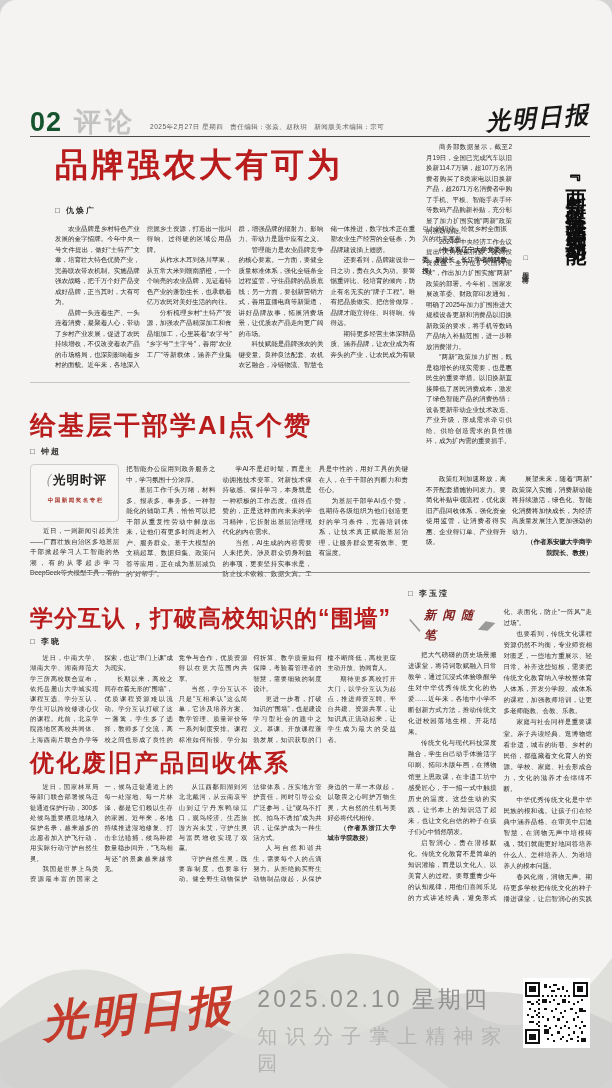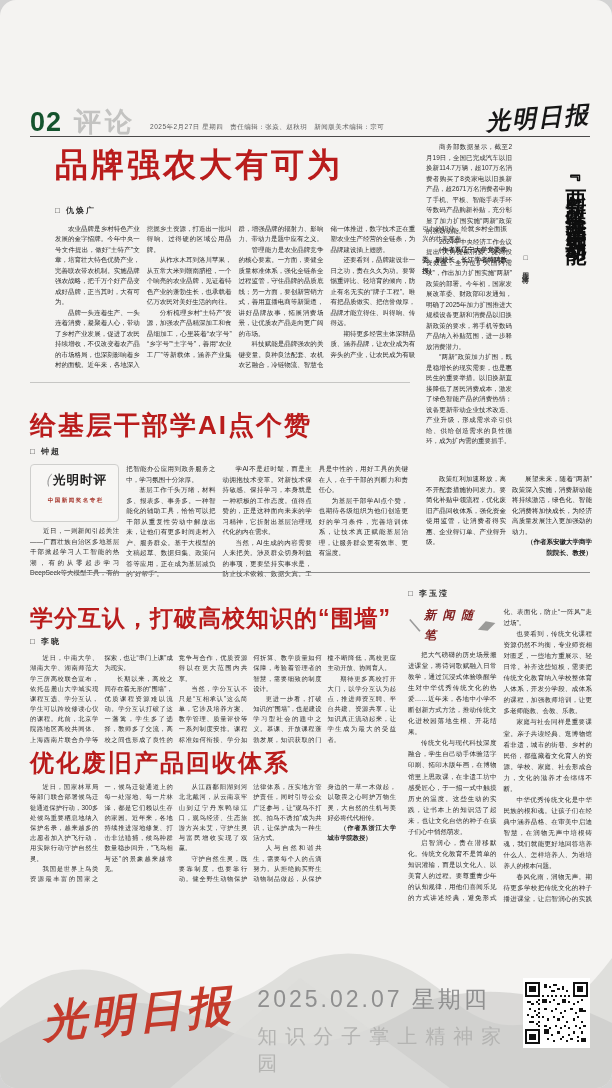--- a/index.html
+++ b/index.html
@@ -218,21 +218,21 @@
 
   <svg class="mountains" viewBox="0 0 612 230" preserveAspectRatio="none">
     <path d="M0,150 Q70,85 140,130 T290,110 Q370,70 450,140 T612,100 L612,230 L0,230 Z" fill="#d5d5d3" opacity="0.7"></path>
     <path d="M0,185 Q110,115 210,165 T420,145 Q510,115 612,165 L612,230 L0,230 Z" fill="#c8c8c6" opacity="0.6"></path>
     <path d="M170,230 L300,120 L450,230 Z" fill="#dcdcda" opacity="0.8"></path>
   </svg>
 
   <div class="footer">
     <div class="footer-brand">光明日报</div>
     <div class="footer-mid">
-      <div class="footer-date">2025.02.07 星期四</div>
+      <div class="footer-date">2025.02.10 星期四</div>
       <div class="footer-slogan">知识分子掌上精神家园</div>
     </div>
     <svg class="footer-qr" viewBox="0 0 29 29" shape-rendering="crispEdges">
       <rect x="0" y="0" width="29" height="29" fill="#ffffff"></rect>
       <g fill="#111111">
         <rect x="0" y="0" width="7" height="7"></rect>
           <rect x="22" y="0" width="7" height="7"></rect>
           <rect x="0" y="22" width="7" height="7"></rect>
       </g>
       <g fill="#ffffff">

